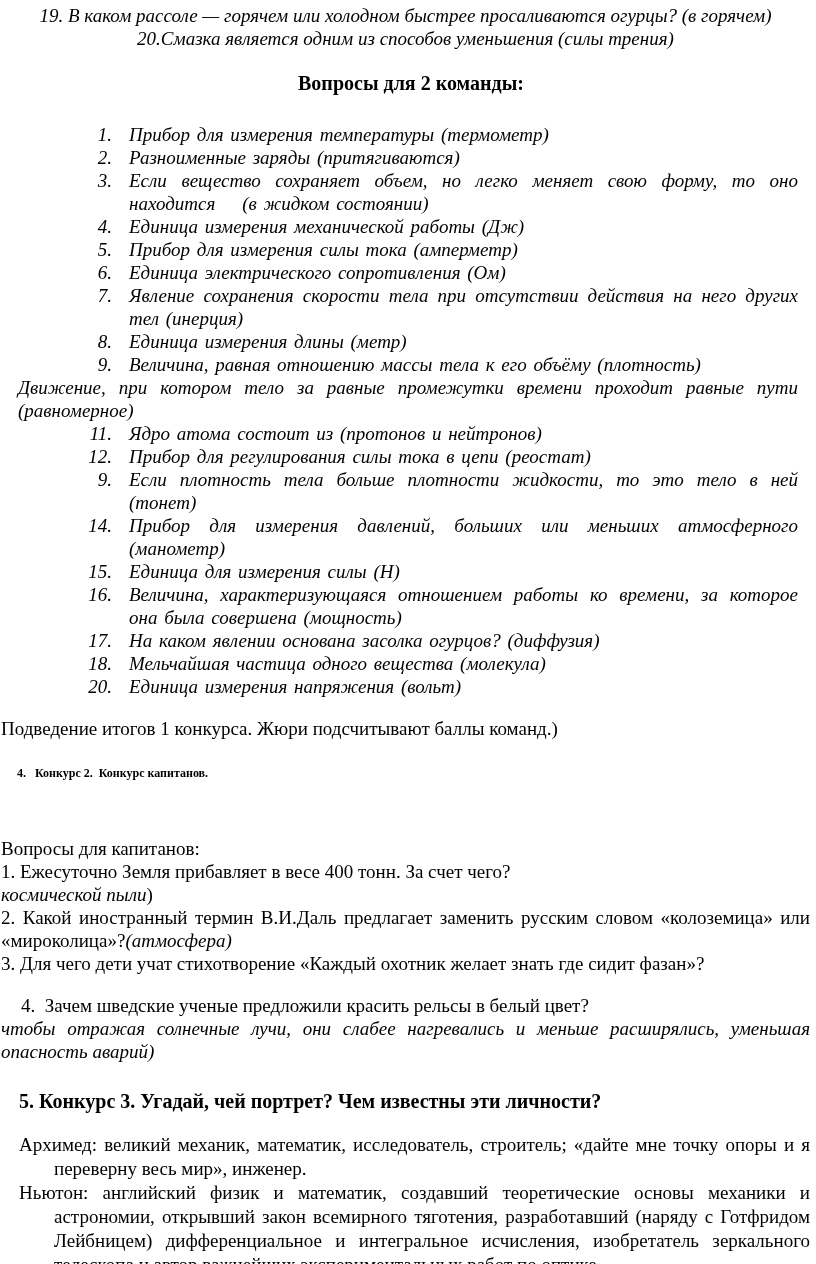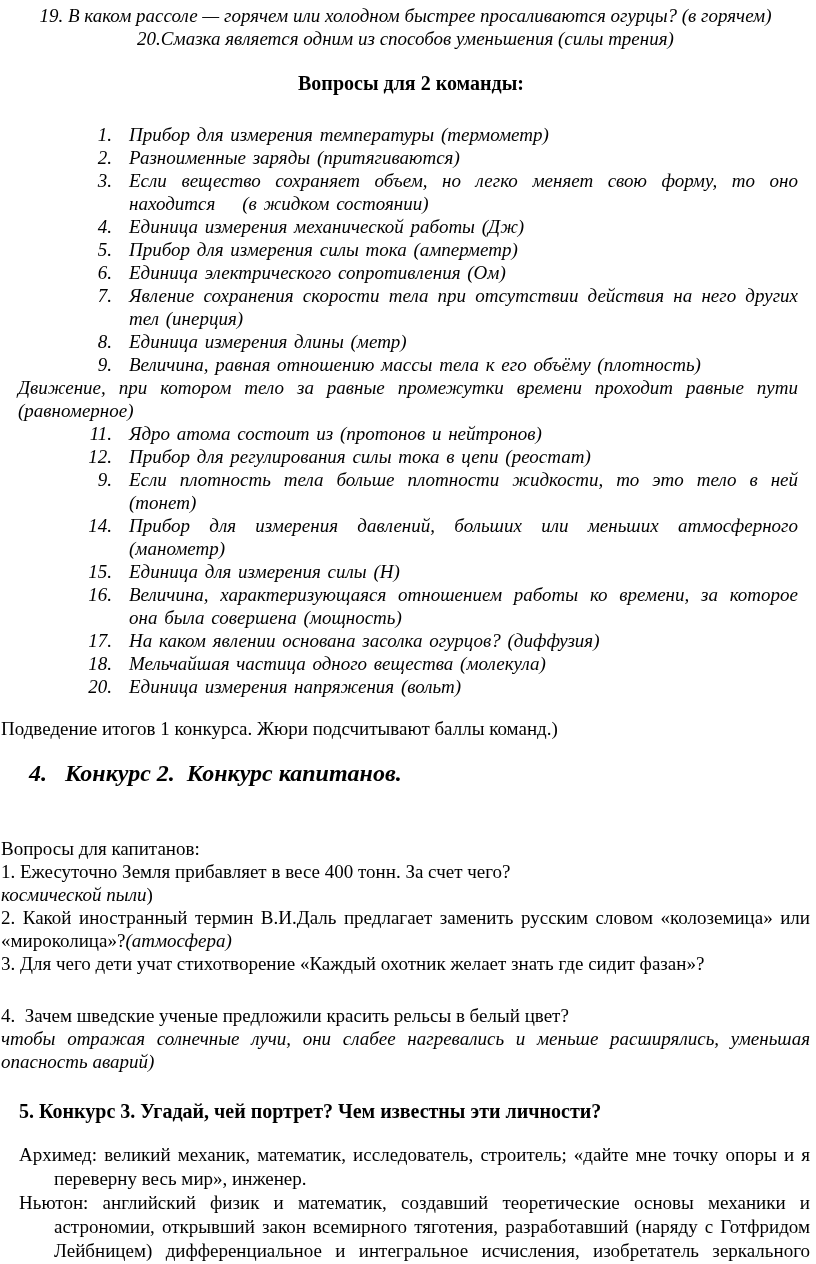--- a/index.html
+++ b/index.html
@@ -14,24 +14,24 @@
   .nowrap{white-space:nowrap;overflow:hidden;}
   .team2-heading{
     margin:22px 0 0 11px;
     font-weight:bold;font-size:20px;line-height:23px;text-align:center;
   }
   .qlist{margin:28px 12px 0 0;}
   .qrow{display:flex;font-style:italic;}
   .qnum{flex:0 0 111px;text-align:right;}
   .qtext{flex:1;padding-left:17px;text-align:justify;word-spacing:2px;}
   .jury-note{margin-top:19px;}
-  .h4{margin:22px 0 0 28px;font-weight:bold;font-size:24px;line-height:23px;font-style:italic;}
+  .h4{margin:22px 0 0 16px;font-weight:bold;font-size:12px;line-height:23px;}
   .label{margin-top:52px;}
   .just{text-align:justify;}
-  .gap-top{margin-top:29px;}
+  .gap-top{margin-top:19px;padding-left:20px;}
   .h5{margin:26px 0 0 18px;font-weight:bold;font-size:20px;line-height:24px;}
   .portraits{margin-top:20px;line-height:24px;}
   .portrait{
     margin-left:18px;padding-left:35px;text-indent:-35px;
     text-align:justify;
   }
   .portrait b{font-weight:normal;}
 </style>
 </head>
 <body>

